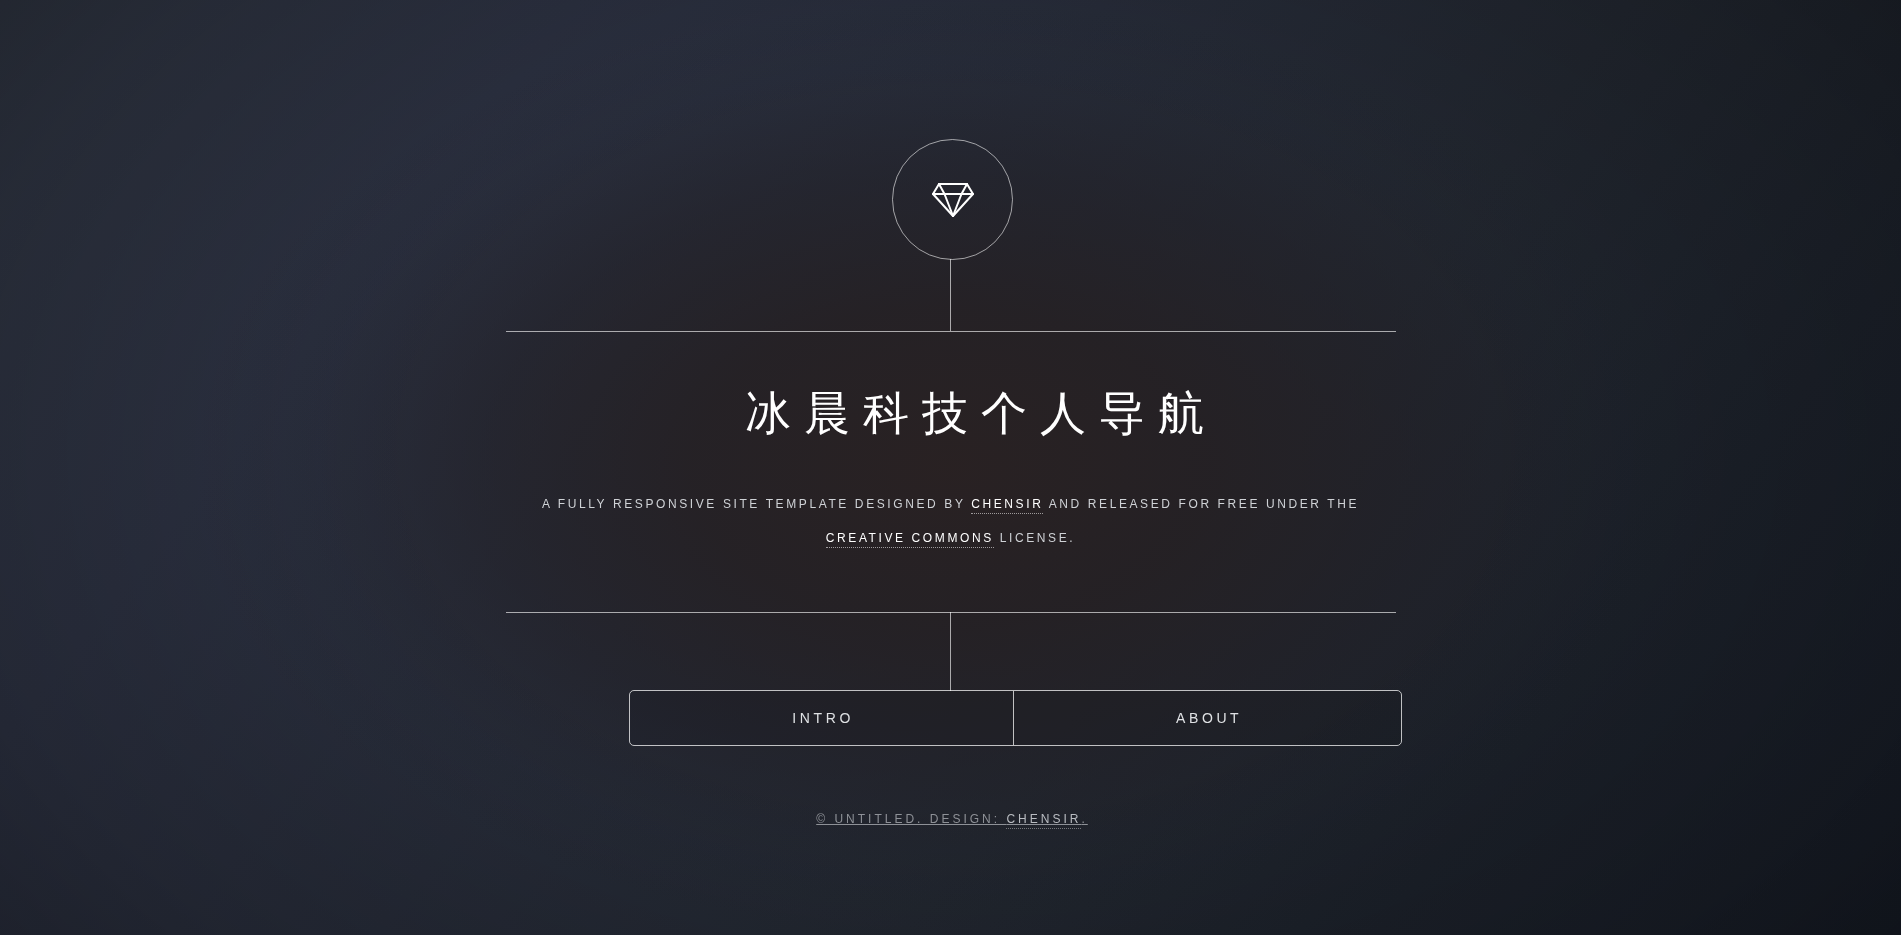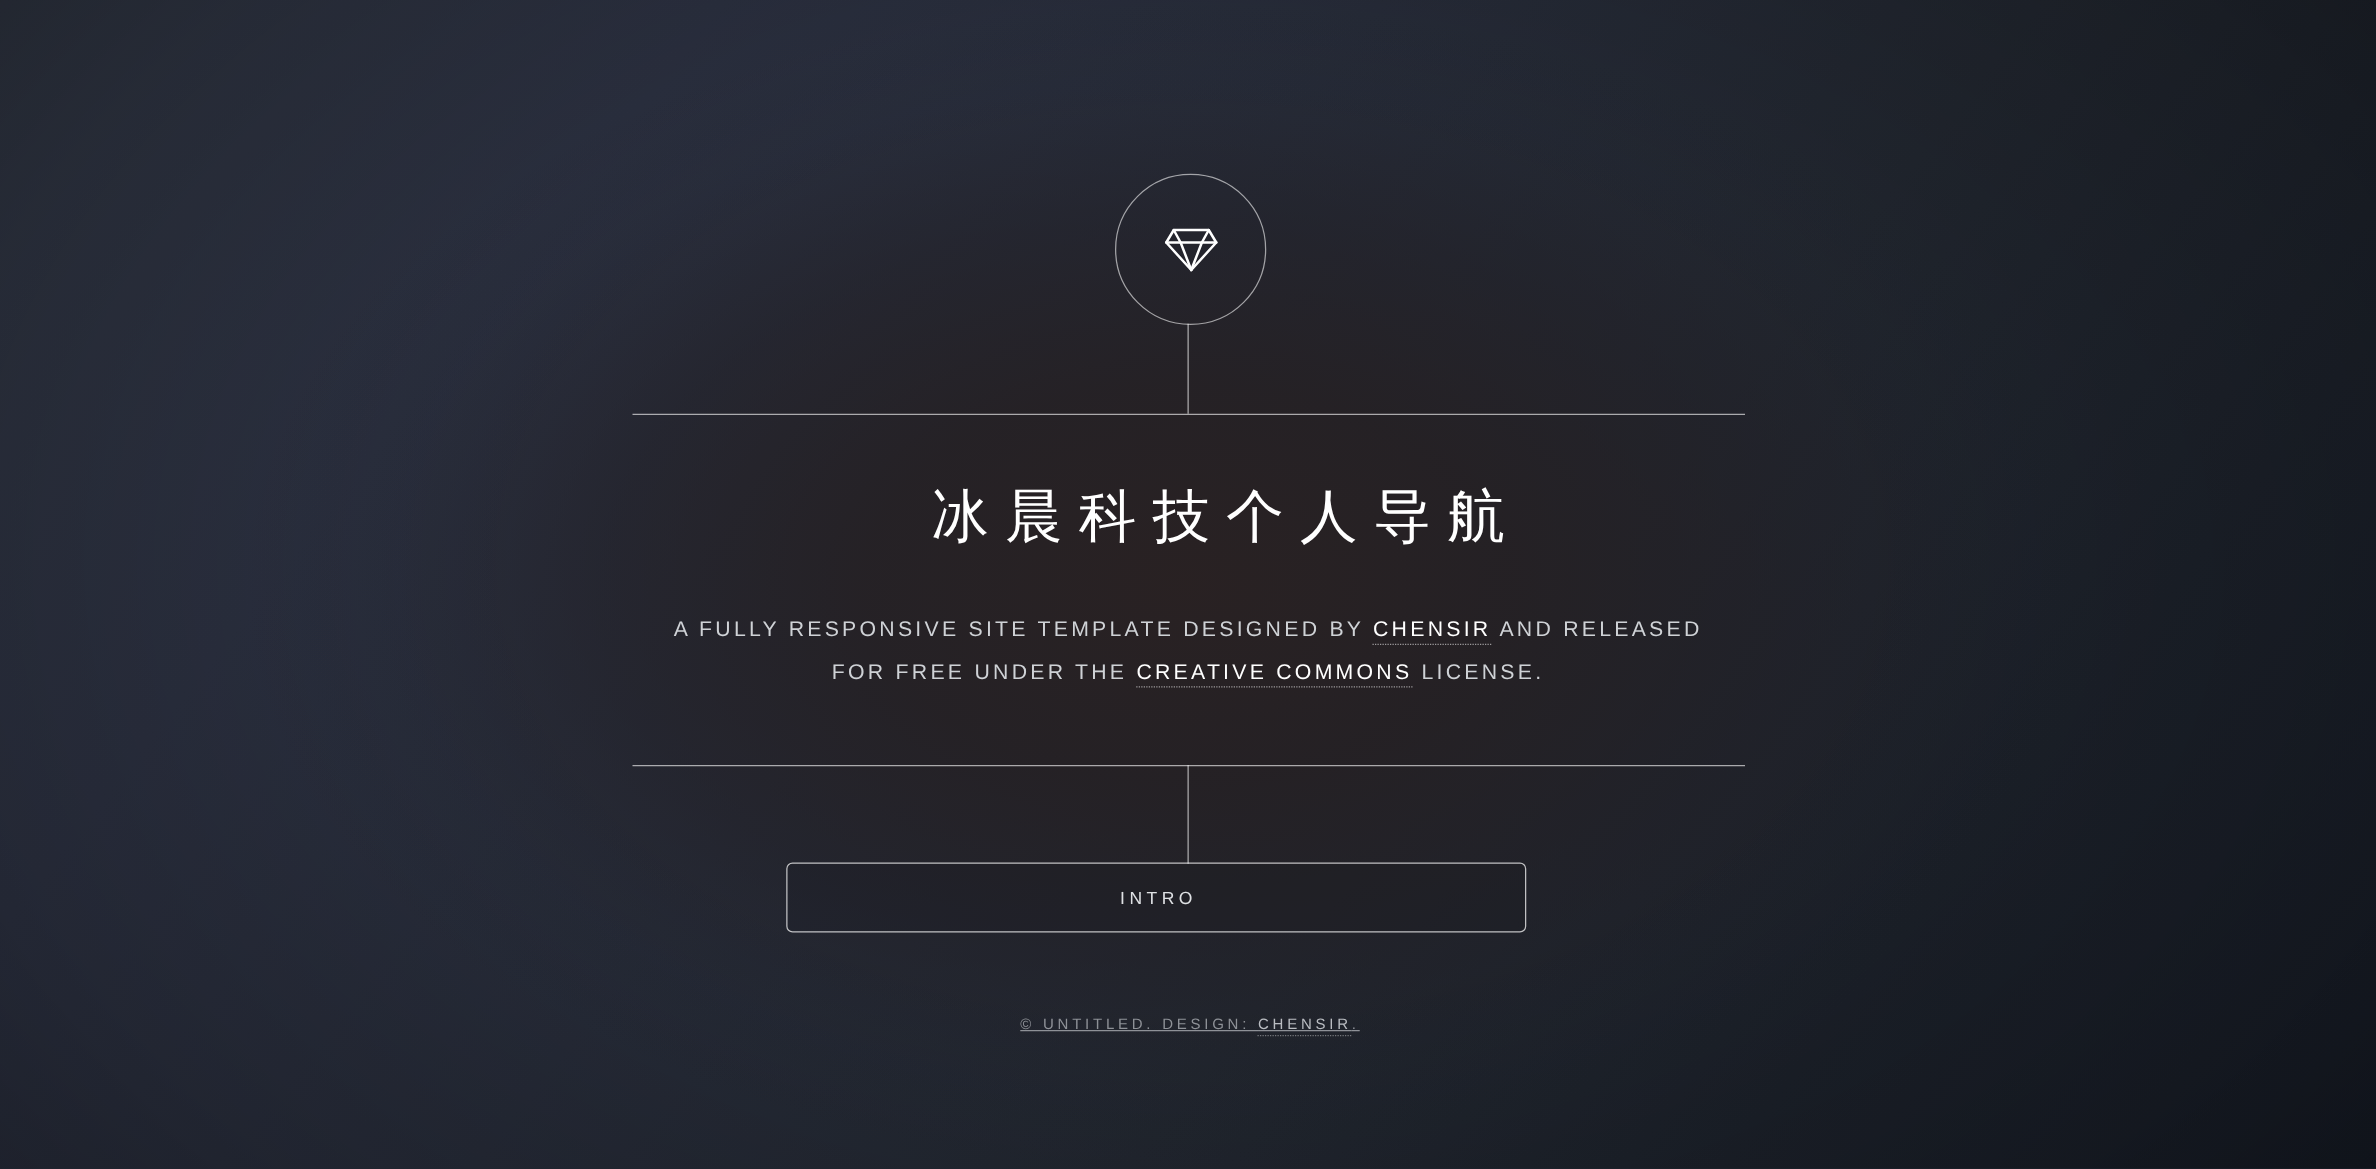--- a/index.html
+++ b/index.html
@@ -100,40 +100,40 @@
     margin-left: 48px;
   }
 
   #subtitle {
     position: absolute;
     left: 50%;
     top: 487px;
     transform: translateX(-50%);
     width: 860px;
     text-align: center;
-    font-size: 17px;
+    font-size: 12px;
     font-weight: 400;
     color: #cfd2d6;
     letter-spacing: 2.6px;
     line-height: 34px;
     text-transform: uppercase;
   }
   #subtitle .lnk {
     color: #ffffff;
     text-decoration: none;
     border-bottom: 1px dotted rgba(255,255,255,0.55);
     padding-bottom: 2px;
   }
 
   
   #nav {
     position: absolute;
     left: 629px;
     top: 690px;
-    width: 592px;
+    width: 773px;
     height: 56px;
     display: flex;
     border: 1px solid rgba(255,255,255,0.72);
     border-radius: 5px;
     overflow: hidden;
   }
   #nav .nav-item {
     flex: 1 1 auto;
     display: flex;
     align-items: center;
@@ -198,19 +198,20 @@
 
   <p id="subtitle">
     <span>A fully responsive site template designed by </span><a class="lnk" href="#">Chensir</a><span> and released for free under the </span><a class="lnk" href="#">Creative Commons</a><span> license.</span>
   </p>
 
   <div class="hrule" id="hrule-mid"></div>
   <div class="vrule" id="vrule-mid"></div>
 
   <nav id="nav">
     <a class="nav-item" href="#">Intro</a>
+    <a class="nav-item" href="#">About</a>
   </nav>
 
   <div id="footer">
     <span>© Untitled. Design: </span><a class="lnk" href="#">Chensir</a><span>.</span>
   </div>
 
 </div>
 
 </body></html>

